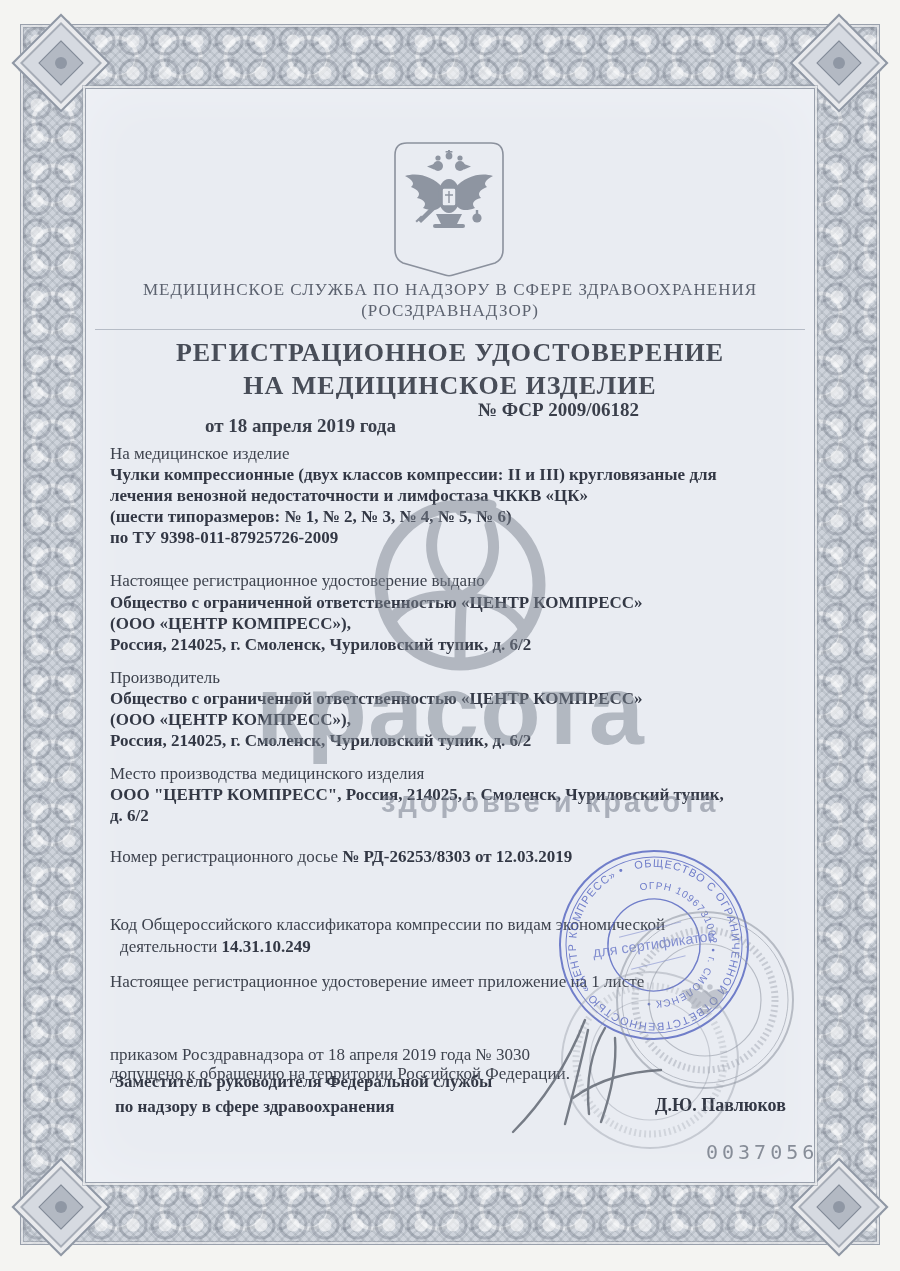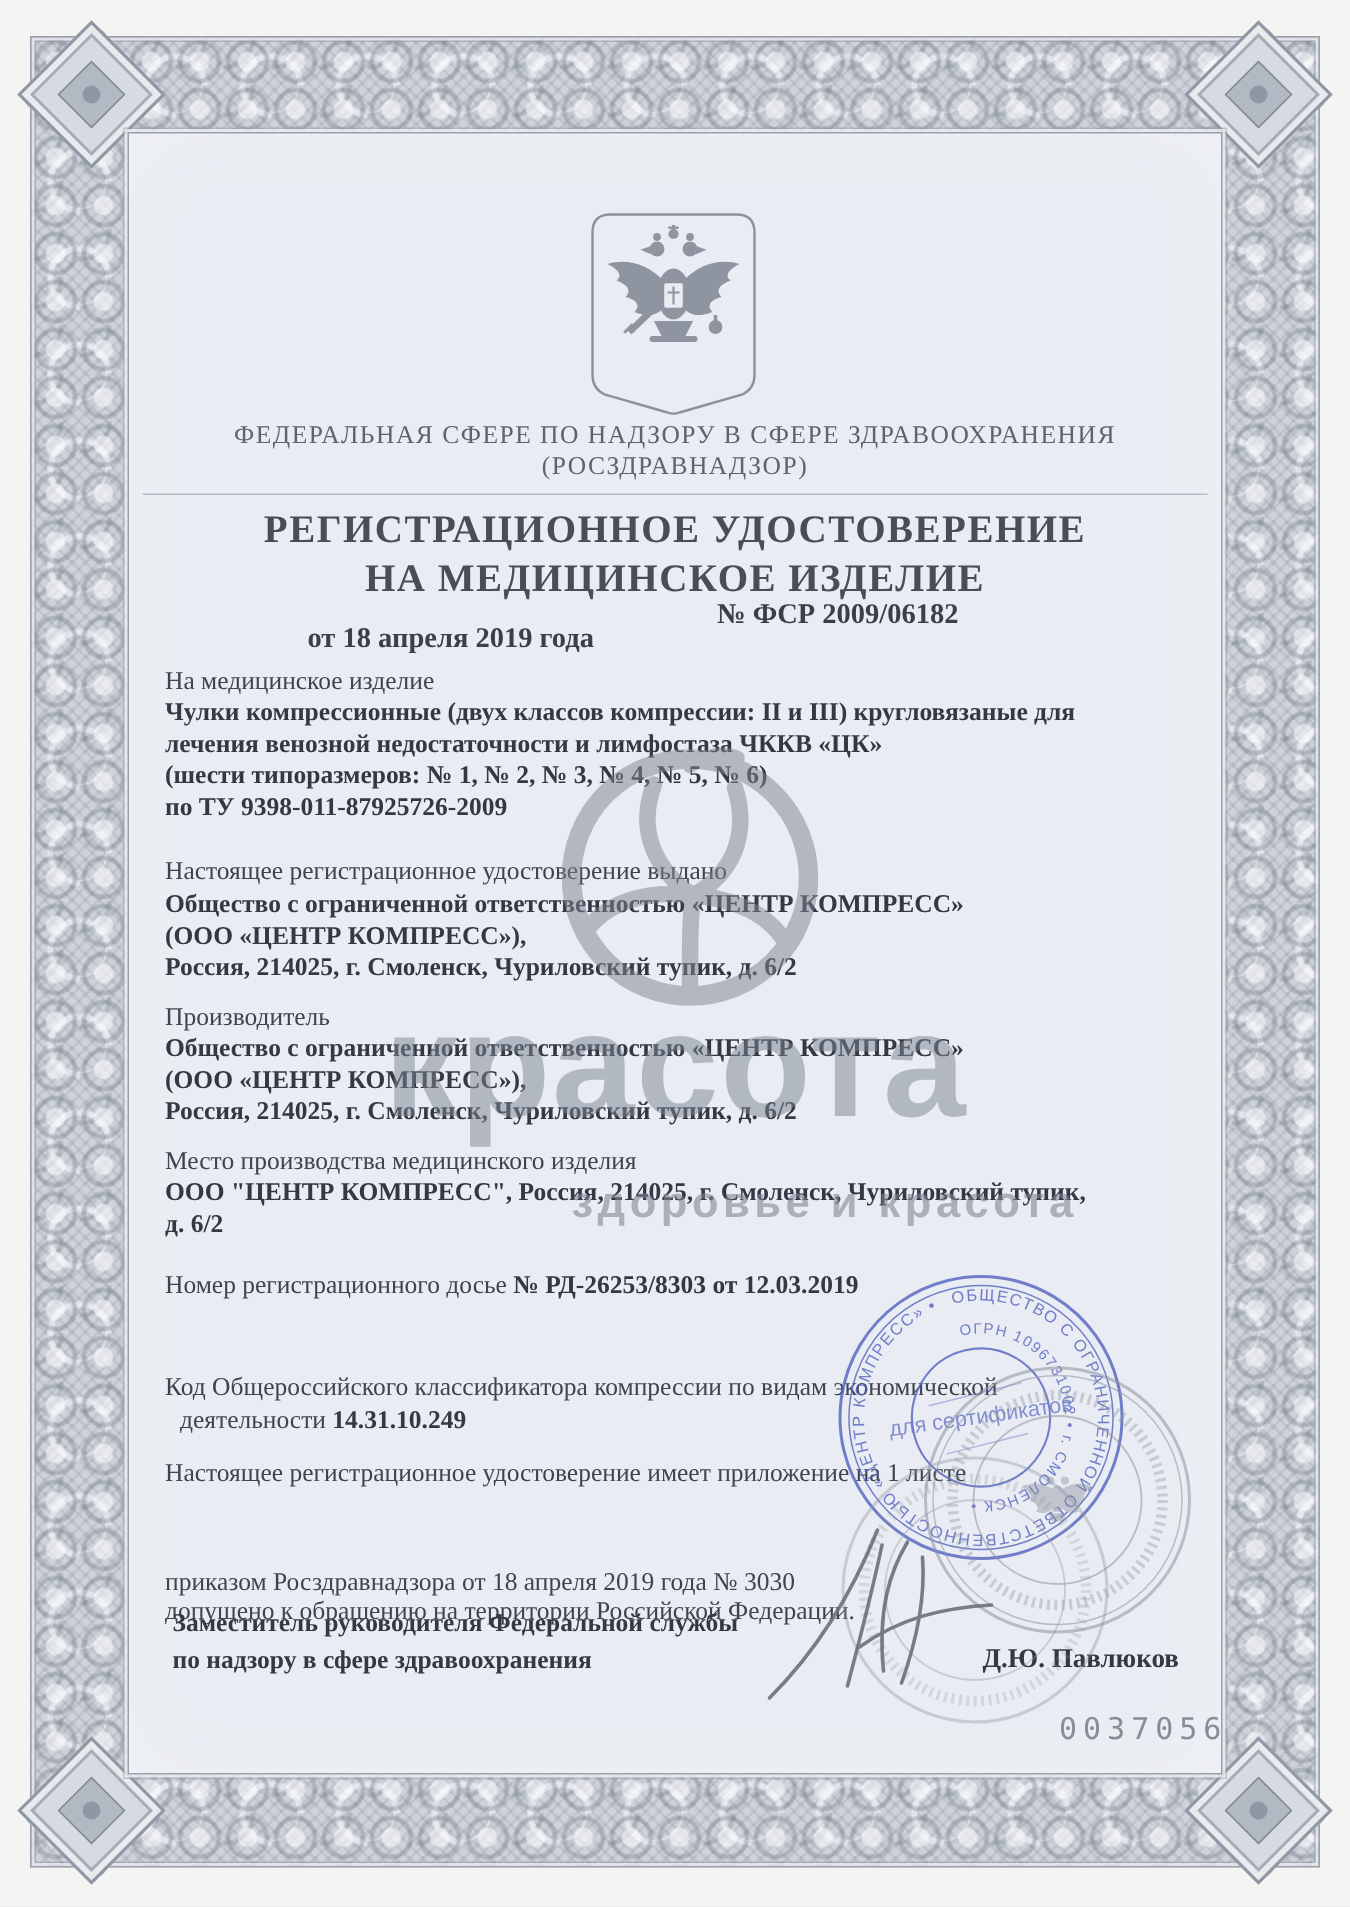--- a/index.html
+++ b/index.html
@@ -109,21 +109,21 @@
       <rect x="-16" y="66" width="32" height="4" rx="2"></rect>
       <path d="M-9,40 L-31,62 l3,3 L-6,44 Z"></path>
         <rect x="-34" y="60" width="8" height="2" transform="rotate(-45 -30 61)"></rect>
       <circle cx="28" cy="60" r="4.6"></circle>
         <rect x="26.8" y="52" width="2.4" height="5"></rect>
       <rect x="-7" y="30" width="14" height="18" rx="2" fill="#e9ecf2" stroke="#7b8290" stroke-width="1.6"></rect>
       <path d="M0,33 v12 M-4,37 h8" stroke="#7b8290" stroke-width="1.4" fill="none"></path>
     </g>
   </svg>
 
-  <div class="t center hdr" style="top:279px;">ФЕДЕРАЛЬНАЯ СФЕРЕ ПО НАДЗОРУ В СФЕРЕ ЗДРАВООХРАНЕНИЯ</div>
+  <div class="t center hdr" style="top:279px;">МЕДИЦИНСКОЕ СЛУЖБА ПО НАДЗОРУ В СФЕРЕ ЗДРАВООХРАНЕНИЯ</div>
   <div class="t center hdr" style="top:300px;">(РОСЗДРАВНАДЗОР)</div>
 
   <div class="rule" style="top:329px;"></div>
 
   <div class="t center ttl" style="top:337px;">РЕГИСТРАЦИОННОЕ УДОСТОВЕРЕНИЕ</div>
   <div class="t center ttl" style="top:370px;">НА МЕДИЦИНСКОЕ ИЗДЕЛИЕ</div>
   <div class="t num" style="left:478px;top:398px;">№  ФСР 2009/06182</div>
   <div class="t num" style="left:205px;top:414px;text-align:center;">от  18 апреля 2019 года</div>
 
   <div class="t" style="left:110px;top:443px;">На медицинское изделие</div>

